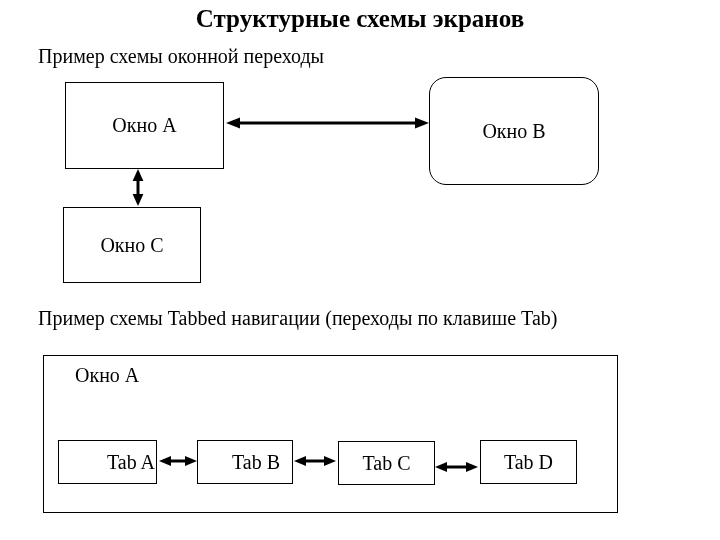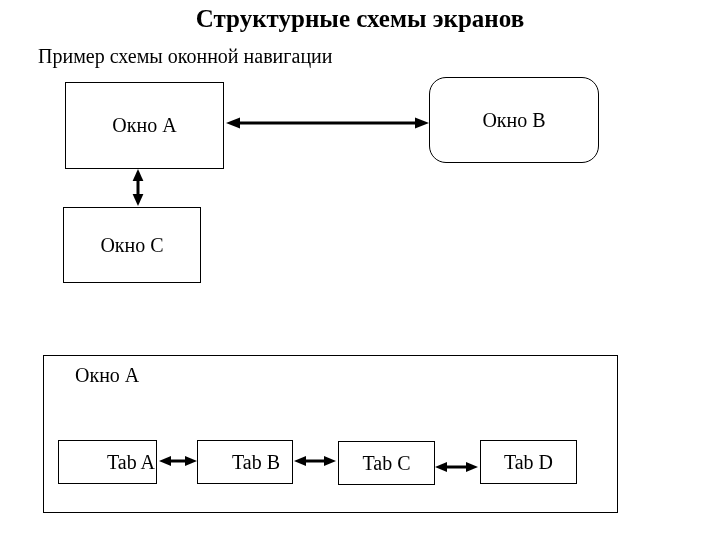--- a/index.html
+++ b/index.html
@@ -39,21 +39,21 @@
     box-sizing: border-box;
     border: 1.5px solid var(--line, #000000);
     background: var(--bg, #ffffff);
     display: flex;
     align-items: center;
     justify-content: center;
     font-size: 20px;
     white-space: nowrap;
   }
   .box-a { left: 65px;  top: 82px;  width: 159px; height: 87px; }
-  .box-b { left: 429px; top: 77px;  width: 170px; height: 86px; border-radius: 17px; }
+  .box-b { left: 429px; top: 77px;  width: 170px; height: 108px; border-radius: 17px; }
   .box-c { left: 63px;  top: 207px; width: 138px; height: 76px; }
   .outer-box {
     position: absolute;
     box-sizing: border-box;
     left: 43px;
     top: 355px;
     width: 575px;
     height: 158px;
     border: 1.5px solid var(--line, #000000);
     background: var(--bg, #ffffff);
@@ -90,21 +90,21 @@
   }
   .arrow svg { display: block; }
 </style>
 </head>
 <body>
 
 <div class="slide">
 
   <div class="title">Структурные схемы экранов</div>
 
-  <div class="caption caption-1">Пример схемы оконной навигации</div>
+  <div class="caption caption-1">Пример схемы оконной переходы</div>
 
   <div class="box box-a">
     <span>Окно A</span>
   </div>
 
   <div class="box box-b">
     <span>Окно B</span>
   </div>
 
   <div class="box box-c">
@@ -120,20 +120,21 @@
   </div>
 
   <div class="arrow" style="left:131px; top:169px;">
     <svg width="14" height="37" viewBox="0 0 14 37">
       <line x1="7" y1="9" x2="7" y2="28" stroke="currentColor" stroke-width="3"></line>
       <polygon points="7,0 1.6,12 12.4,12" fill="currentColor"></polygon>
       <polygon points="7,37 1.6,25 12.4,25" fill="currentColor"></polygon>
     </svg>
   </div>
 
+  <div class="caption caption-2">Пример схемы Tabbed навигации (переходы по клавише Tab)</div>
 
   <div class="outer-box"></div>
   <div class="outer-label">Окно A</div>
 
   <div class="tab tab-a">
     <span>Tab A</span>
   </div>
   <div class="tab tab-b">
     <span>Tab B</span>
   </div>

